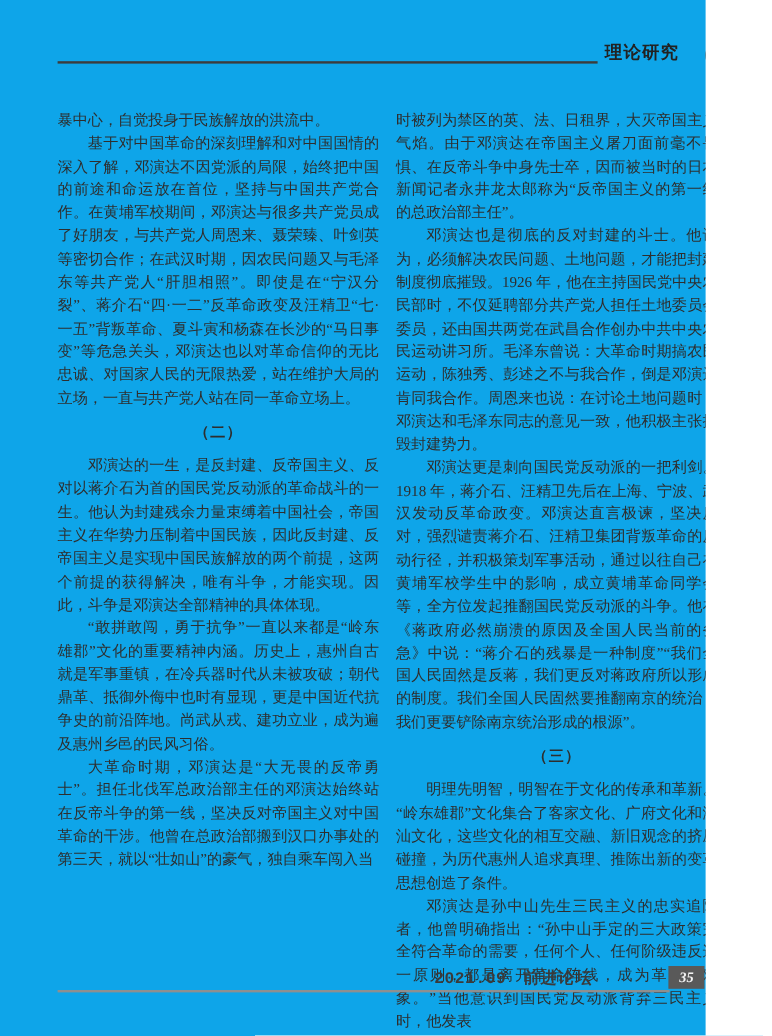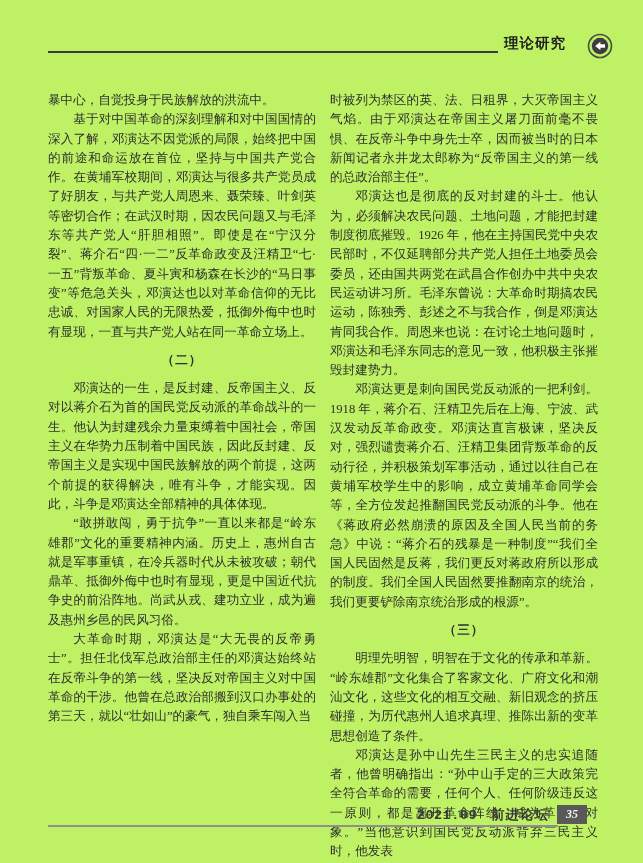--- a/index.html
+++ b/index.html
@@ -1,17 +1,17 @@
 <!DOCTYPE html>
 <html lang="zh"><head>
 <meta charset="utf-8">
 <style>
   html,body { margin:0; padding:0; background:#ffffff; }
   .page {
-    position:relative; width:643px; height:863px; background:#bef264;
+    position:relative; width:588px; height:863px; background:#0ea5e9;
     font-family:"Liberation Serif","DejaVu Serif",serif;
     color:#2e2e2e; overflow:hidden;
   }
   
   .header-line {
     position:absolute; left:48px; top:51px; width:450px; height:2px;
     background:#3c3c3c;
   }
   .header-title {
     position:absolute; left:504px; top:34px; font-size:14.5px; font-weight:bold;
@@ -62,21 +62,21 @@
   <div class="header-icon">
     <svg width="26" height="26" viewBox="0 0 26 26">
       <circle cx="13" cy="13" r="11.5" fill="none" stroke="#4a4a4a" stroke-width="1.6"></circle>
       <circle cx="13" cy="13" r="8.2" fill="#3d3d3d"></circle>
       <path d="M8.2 13 L13.4 8.8 L13.4 11.3 L18 11.3 L18 14.7 L13.4 14.7 L13.4 17.2 Z" fill="#ffffff"></path>
     </svg>
   </div>
 
   <div class="col col-left">
     <p class="cont">暴中心，自觉投身于民族解放的洪流中。</p>
-    <p class="para">基于对中国革命的深刻理解和对中国国情的深入了解，邓演达不因党派的局限，始终把中国的前途和命运放在首位，坚持与中国共产党合作。在黄埔军校期间，邓演达与很多共产党员成了好朋友，与共产党人周恩来、聂荣臻、叶剑英等密切合作；在武汉时期，因农民问题又与毛泽东等共产党人“肝胆相照”。即使是在“宁汉分裂”、蒋介石“四·一二”反革命政变及汪精卫“七·一五”背叛革命、夏斗寅和杨森在长沙的“马日事变”等危急关头，邓演达也以对革命信仰的无比忠诚、对国家人民的无限热爱，抵御外侮中也时有显现，一直与共产党人站在同一革命立场上。</p>
+    <p class="para">基于对中国革命的深刻理解和对中国国情的深入了解，邓演达不因党派的局限，始终把中国的前途和命运放在首位，坚持与中国共产党合作。在黄埔军校期间，邓演达与很多共产党员成了好朋友，与共产党人周恩来、聂荣臻、叶剑英等密切合作；在武汉时期，因农民问题又与毛泽东等共产党人“肝胆相照”。即使是在“宁汉分裂”、蒋介石“四·一二”反革命政变及汪精卫“七·一五”背叛革命、夏斗寅和杨森在长沙的“马日事变”等危急关头，邓演达也以对革命信仰的无比忠诚、对国家人民的无限热爱，站在维护大局的立场，一直与共产党人站在同一革命立场上。</p>
     <div class="sec-head">（二）</div>
     <p class="para">邓演达的一生，是反封建、反帝国主义、反对以蒋介石为首的国民党反动派的革命战斗的一生。他认为封建残余力量束缚着中国社会，帝国主义在华势力压制着中国民族，因此反封建、反帝国主义是实现中国民族解放的两个前提，这两个前提的获得解决，唯有斗争，才能实现。因此，斗争是邓演达全部精神的具体体现。</p>
     <p class="para">“敢拼敢闯，勇于抗争”一直以来都是“岭东雄郡”文化的重要精神内涵。历史上，惠州自古就是军事重镇，在冷兵器时代从未被攻破；朝代鼎革、抵御外侮中也时有显现，更是中国近代抗争史的前沿阵地。尚武从戎、建功立业，成为遍及惠州乡邑的民风习俗。</p>
     <p class="para">大革命时期，邓演达是“大无畏的反帝勇士”。担任北伐军总政治部主任的邓演达始终站在反帝斗争的第一线，坚决反对帝国主义对中国革命的干涉。他曾在总政治部搬到汉口办事处的第三天，就以“壮如山”的豪气，独自乘车闯入当</p>
   </div>
 
   <div class="col col-right">
     <p class="cont">时被列为禁区的英、法、日租界，大灭帝国主义气焰。由于邓演达在帝国主义屠刀面前毫不畏惧、在反帝斗争中身先士卒，因而被当时的日本新闻记者永井龙太郎称为“反帝国主义的第一线的总政治部主任”。</p>
     <p class="para">邓演达也是彻底的反对封建的斗士。他认为，必须解决农民问题、土地问题，才能把封建制度彻底摧毁。1926 年，他在主持国民党中央农民部时，不仅延聘部分共产党人担任土地委员会委员，还由国共两党在武昌合作创办中共中央农民运动讲习所。毛泽东曾说：大革命时期搞农民运动，陈独秀、彭述之不与我合作，倒是邓演达肯同我合作。周恩来也说：在讨论土地问题时，邓演达和毛泽东同志的意见一致，他积极主张摧毁封建势力。</p>
     <p class="para">邓演达更是刺向国民党反动派的一把利剑。1918 年，蒋介石、汪精卫先后在上海、宁波、武汉发动反革命政变。邓演达直言极谏，坚决反对，强烈谴责蒋介石、汪精卫集团背叛革命的反动行径，并积极策划军事活动，通过以往自己在黄埔军校学生中的影响，成立黄埔革命同学会等，全方位发起推翻国民党反动派的斗争。他在《蒋政府必然崩溃的原因及全国人民当前的务急》中说：“蒋介石的残暴是一种制度”“我们全国人民固然是反蒋，我们更反对蒋政府所以形成的制度。我们全国人民固然要推翻南京的统治，我们更要铲除南京统治形成的根源”。</p>

